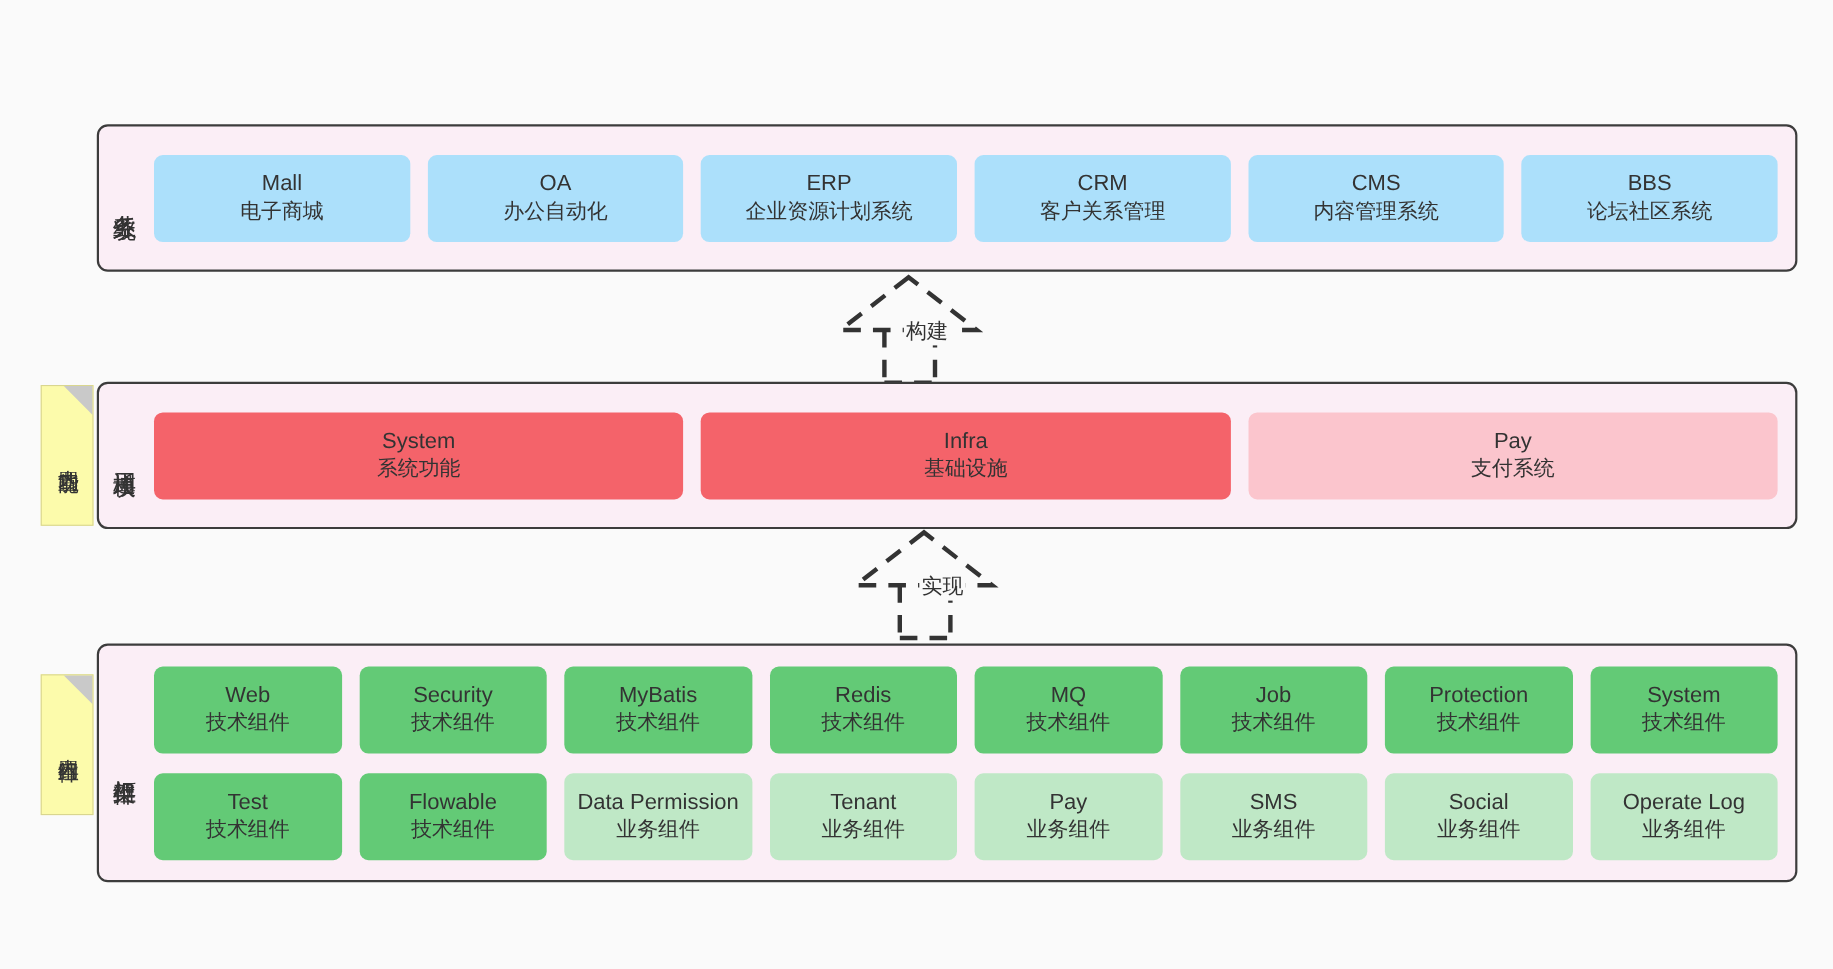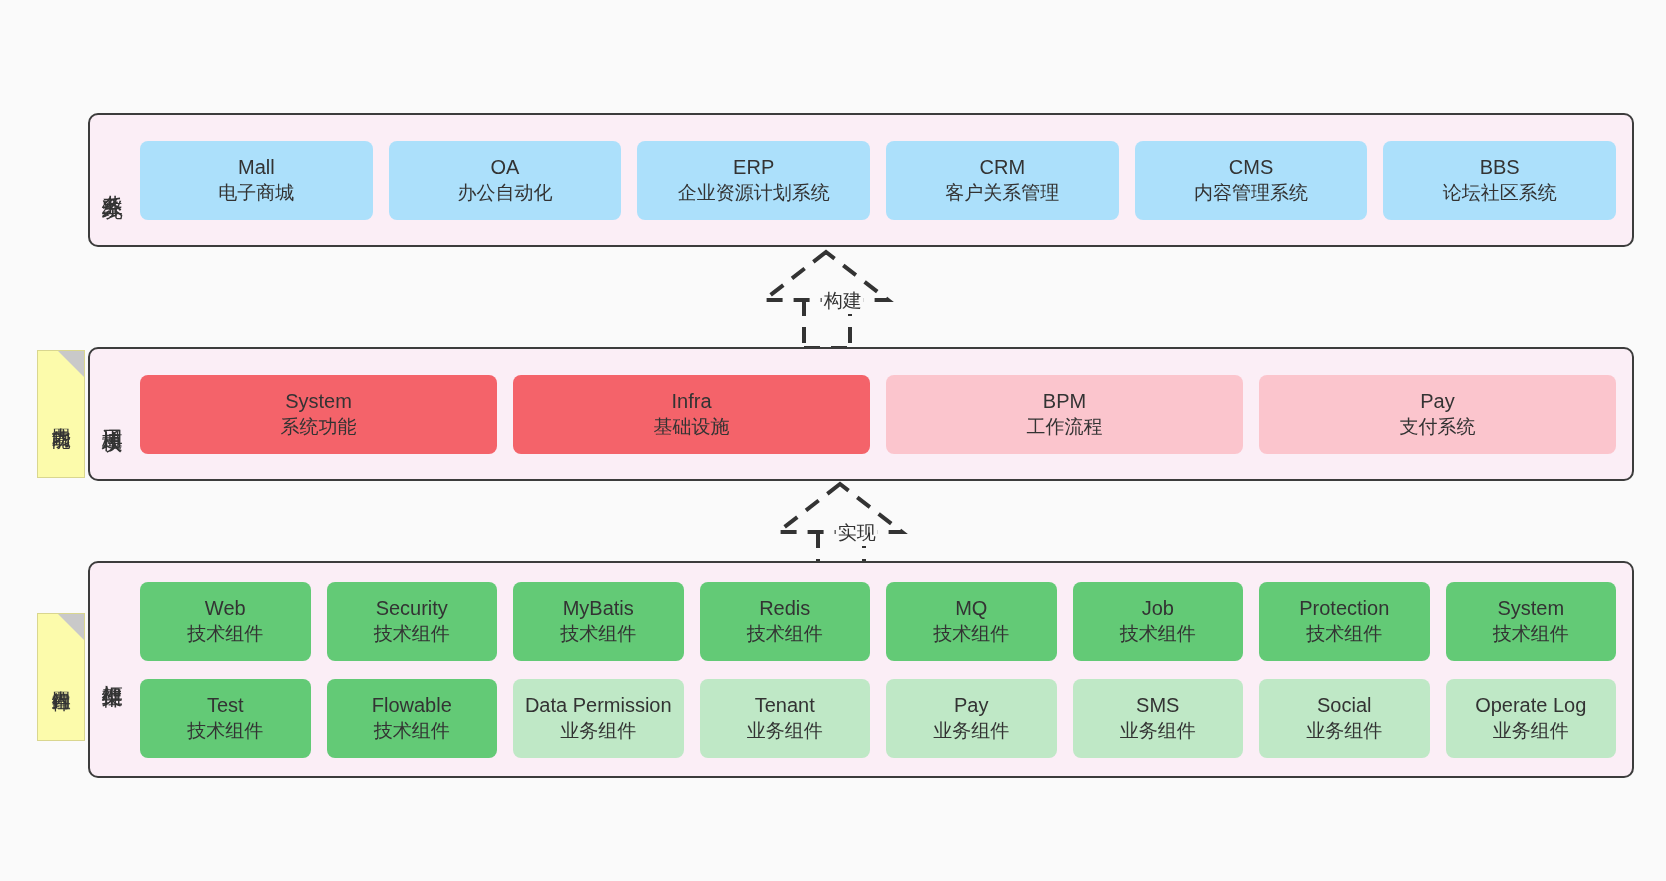--- a/index.html
+++ b/index.html
@@ -75,21 +75,21 @@
   .c-green       { background: #63ca76; }
   .c-lightgreen  { background: #bfe8c6; }
 
   
   #layer-business  { left: 88px; top: 113px; width: 1546px; height: 134px; }
   #layer-business .cell { height: 79px; }
 
   #layer-common    { left: 88px; top: 347px; width: 1546px; height: 134px; }
   #layer-common .cell { height: 79px; }
 
-  #layer-framework { left: 88px; top: 561px; width: 1546px; height: 217px; }
+  #layer-framework { left: 88px; top: 585px; width: 1546px; height: 217px; }
   #layer-framework .cell { height: 79px; }
 
   
   .note {
     position: absolute;
     box-sizing: border-box;
     background: #fcfbab;
     border: 1px solid #d9d68f;
     display: flex;
     align-items: center;
@@ -185,24 +185,20 @@
     <div class="row">
       <div class="cell c-red">
         <span class="t1">System</span>
         <span class="t2">系统功能</span>
       </div>
       <div class="cell c-red">
         <span class="t1">Infra</span>
         <span class="t2">基础设施</span>
       </div>
       <div class="cell c-pink">
-        <span class="t1">BPM</span>
-        <span class="t2">工作流程</span>
-      </div>
-      <div class="cell c-pink">
         <span class="t1">Pay</span>
         <span class="t2">支付系统</span>
       </div>
     </div>
   </div>
 </div>
 
 <div class="arrow" id="arrow-impl">
   <svg width="180" height="98" viewBox="0 0 180 98">
     <path d="M 80 0 L 18 48 L 142 48 Z" fill="none" stroke="#333333" stroke-width="4" stroke-dasharray="16,11" stroke-linecap="butt"></path>

